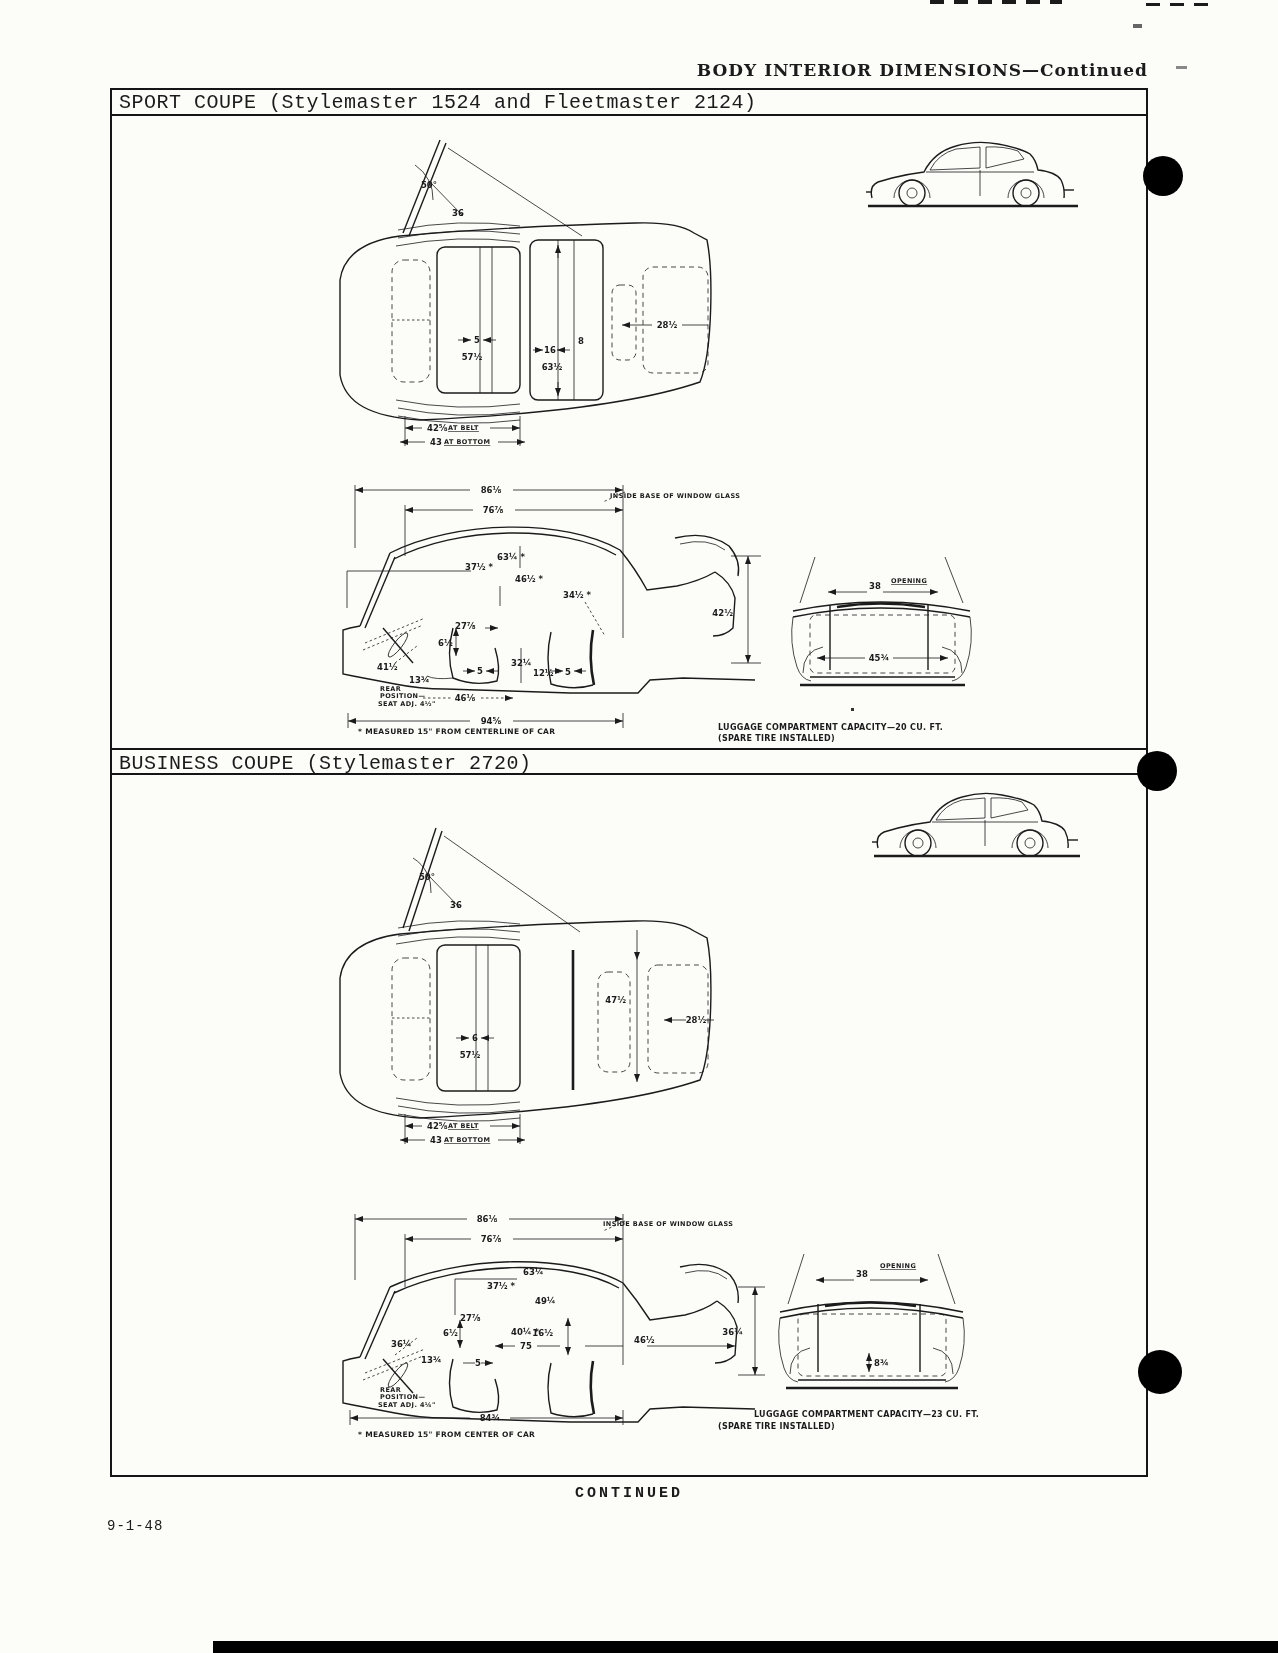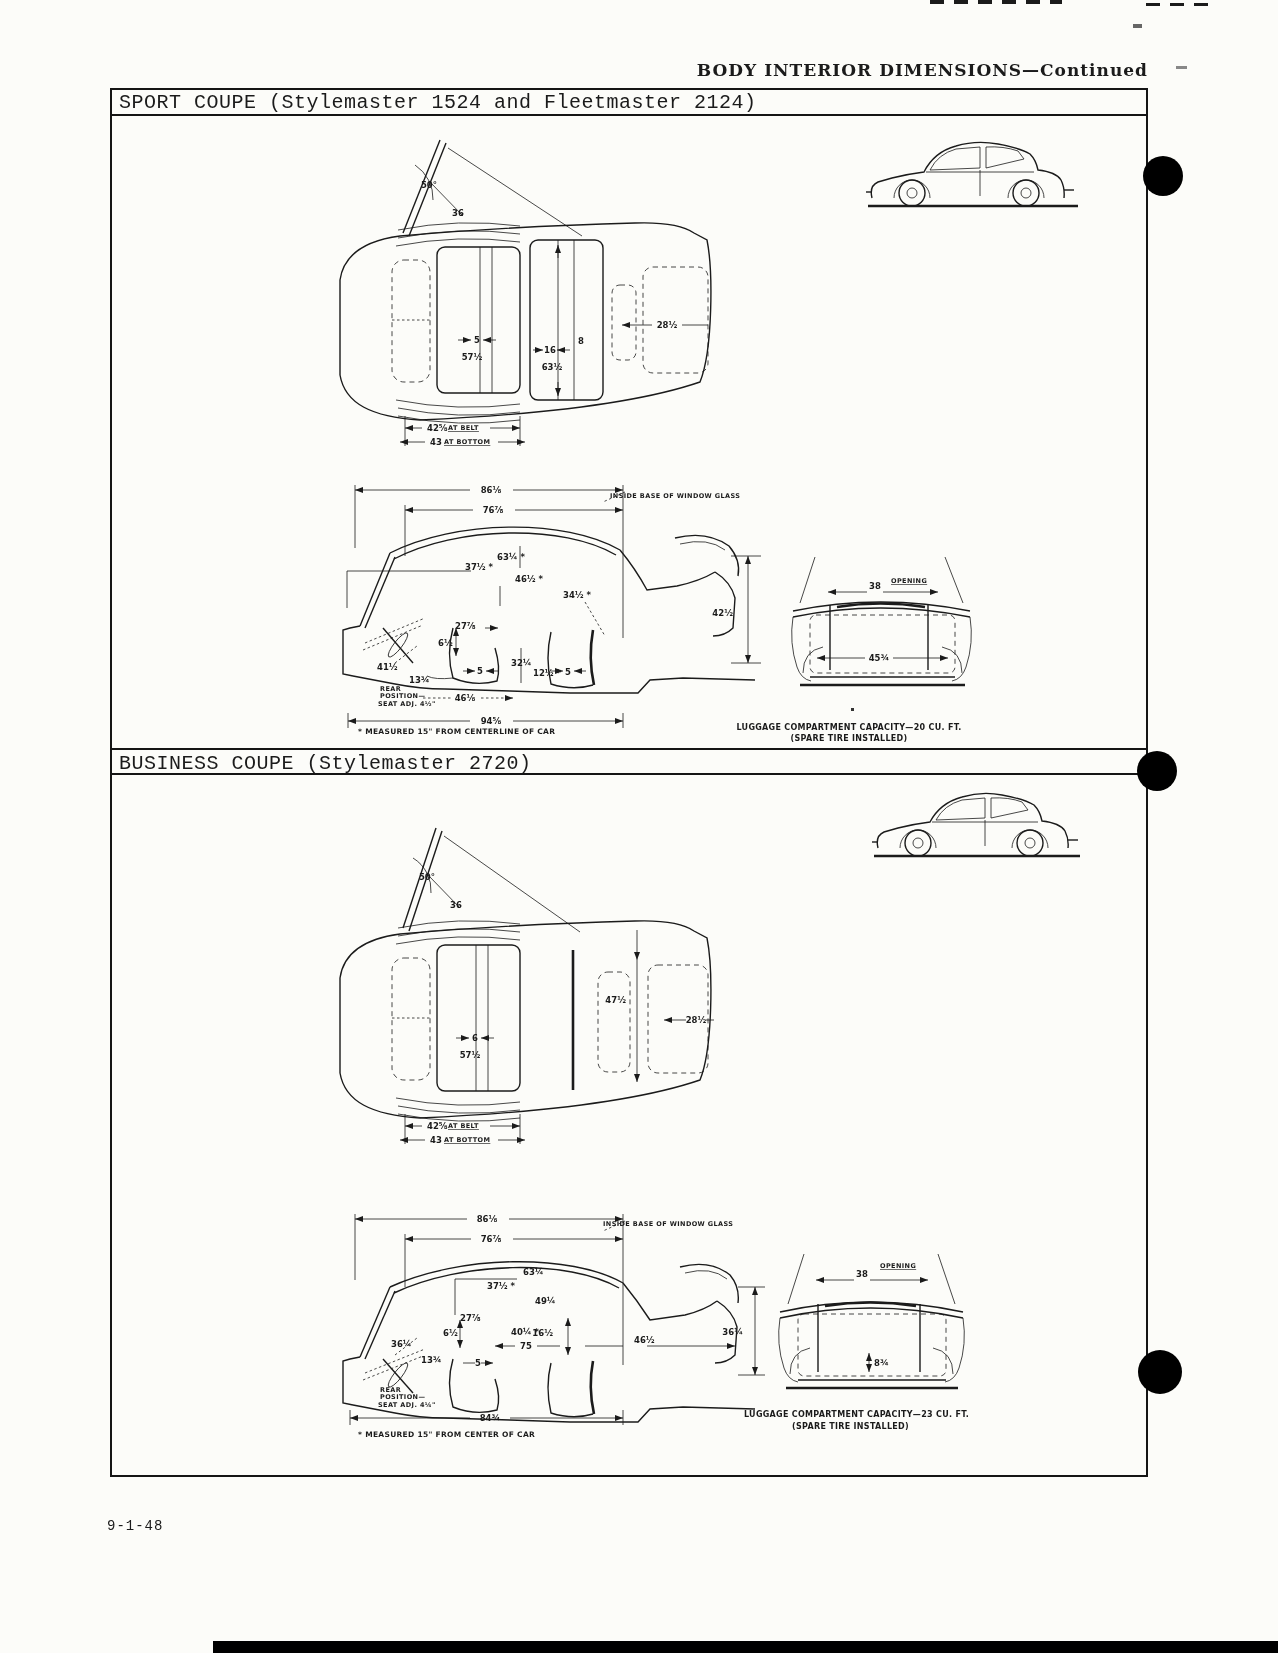--- a/index.html
+++ b/index.html
@@ -6,21 +6,21 @@
   html,body{background:#888}
   .page{position:relative;width:1278px;height:1653px;background:#fcfcf9;color:#1b1b1b;
         font-family:"DejaVu Sans",sans-serif;overflow:hidden}
   .abs{position:absolute}
   .mono{font-family:"Liberation Mono","DejaVu Sans Mono",monospace}
   .serifb{font-family:"DejaVu Serif","Liberation Serif",serif;font-weight:bold}
   .title{left:110px;top:60px;width:1038px;text-align:right;font-size:17px;letter-spacing:1px}
   .box{left:110px;top:88px;width:1038px;height:1389px;border:2px solid #151515}
   .rule{height:2px;background:#151515}
   .sec-header{font-size:20px;letter-spacing:.5px;white-space:pre}
-  .cap{font-size:8px;font-weight:bold;letter-spacing:.3px;text-align:center}
+  .cap{font-size:8px;font-weight:bold;letter-spacing:.3px;text-align:left}
   .fnote{font-size:7.5px;font-weight:bold;letter-spacing:.3px}
   .dot{background:#000;border-radius:50%}
   .dashrow{background:repeating-linear-gradient(90deg,#1b1b1b 0 14px,transparent 14px 24px)}
   .continued{left:110px;top:1485px;width:1038px;text-align:center;font-size:15px;
              font-weight:bold;letter-spacing:3px}
   .f-date{left:107px;top:1518px;font-size:14px;letter-spacing:1px}
   .f-left{left:107px;top:1539px;font-size:17px;letter-spacing:.5px}
   .f-right{left:700px;top:1539px;width:448px;text-align:right;font-size:17px;letter-spacing:.5px}
   .botbar{left:213px;top:1641px;width:1065px;height:12px;background:#000}
   svg{position:absolute;overflow:visible}
@@ -452,19 +452,20 @@
       <line class="thin" x1="46" y1="30" x2="84" y2="30" marker-start="url(#brS)"></line>
       <line class="thin" x1="100" y1="30" x2="158" y2="30" marker-end="url(#brE)"></line>
       <line class="thin" x1="99" y1="103" x2="99" y2="122" marker-start="url(#brS)" marker-end="url(#brE)"></line>
     </g>
     <text x="92" y="27" text-anchor="middle">38</text>
     <text x="110" y="18" class="sm" text-decoration="underline">OPENING</text>
     <text x="104" y="116">8¾</text>
   </svg>
 
   <div class="abs fnote" style="left:358px;top:1430px">* MEASURED 15" FROM CENTER OF CAR</div>
-  <div class="abs cap" style="left:724px;top:1410px;width:265px">LUGGAGE COMPARTMENT CAPACITY—23 CU. FT.</div>
+  <div class="abs cap" style="left:754px;top:1410px;width:265px">LUGGAGE COMPARTMENT CAPACITY—23 CU. FT.</div>
   <div class="abs cap" style="left:718px;top:1422px;width:265px">(SPARE TIRE INSTALLED)</div>
 
+  <div class="abs mono continued">CONTINUED</div>
   <div class="abs mono f-date">9-1-48</div>
   <div class="abs botbar"></div>
 
 </div>
 
 </body></html>

